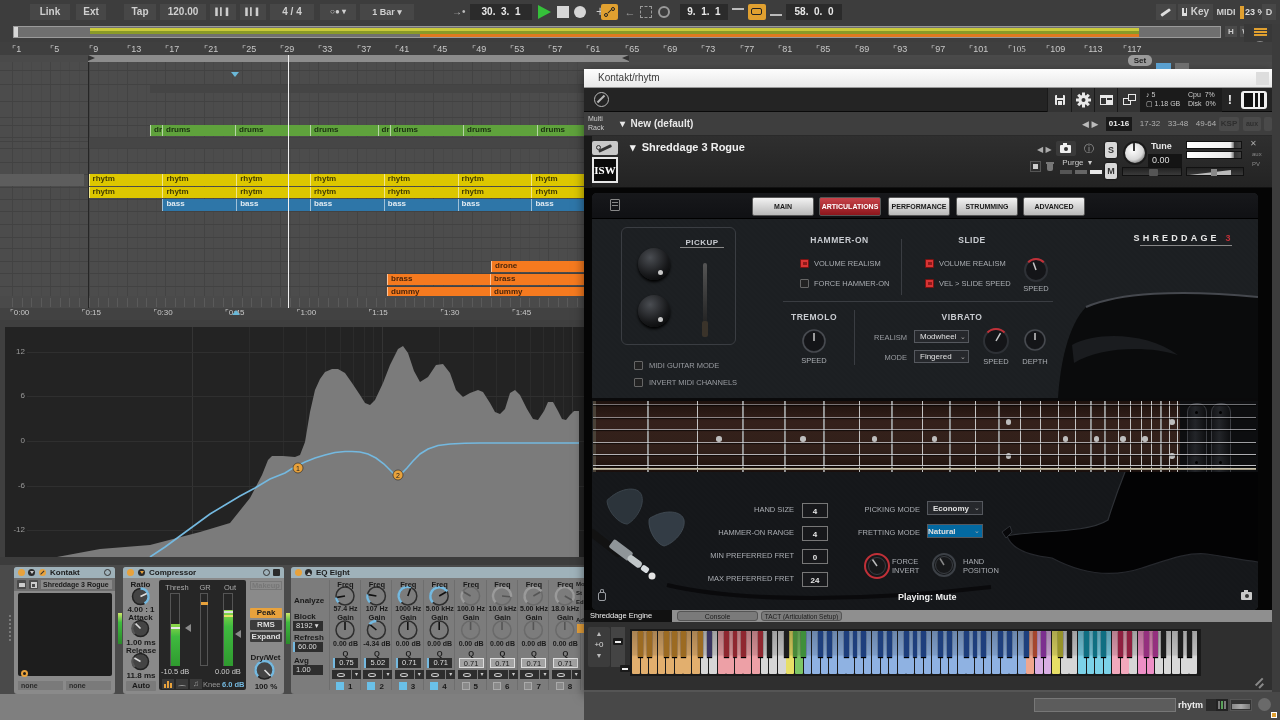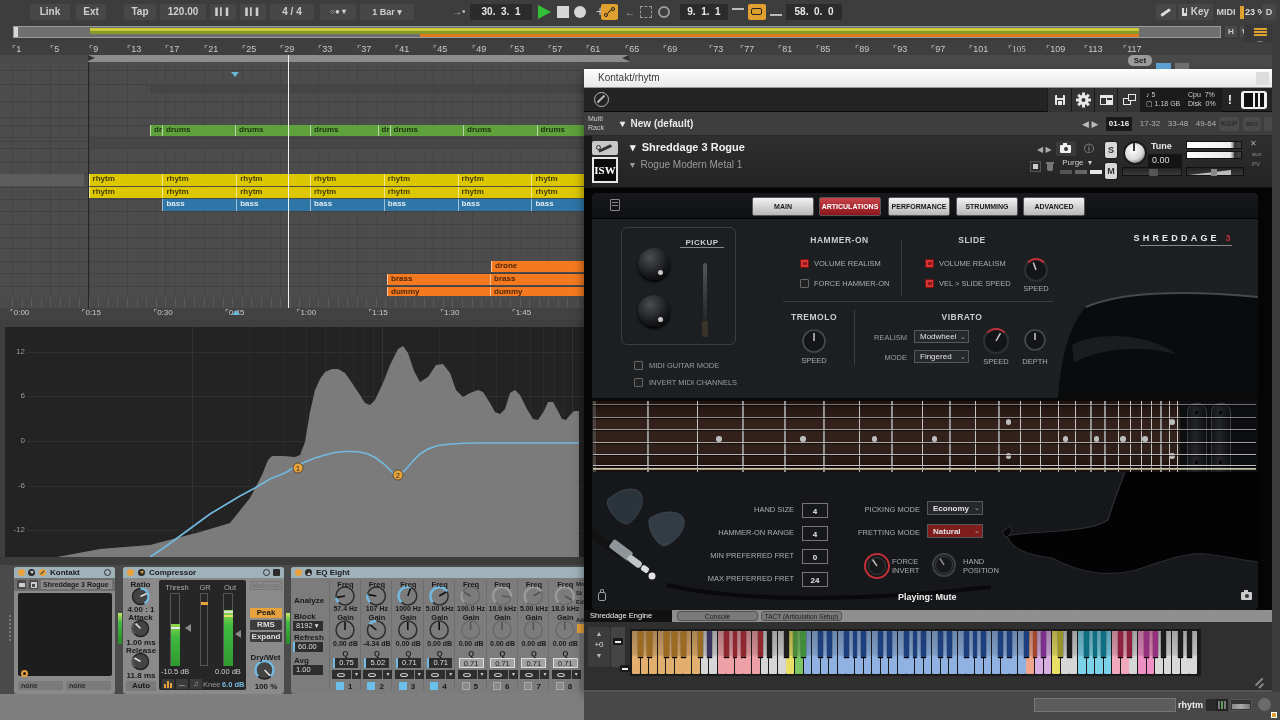--- a/index.html
+++ b/index.html
@@ -83,21 +83,21 @@
     <div style="position:absolute;left:318px;top:2px;width:34px;height:10px;color:#c8c8c8;font-size:9px;">⌜33</div>
     <div style="position:absolute;left:357px;top:2px;width:34px;height:10px;color:#c8c8c8;font-size:9px;">⌜37</div>
     <div style="position:absolute;left:395px;top:2px;width:34px;height:10px;color:#c8c8c8;font-size:9px;">⌜41</div>
     <div style="position:absolute;left:433px;top:2px;width:34px;height:10px;color:#c8c8c8;font-size:9px;">⌜45</div>
     <div style="position:absolute;left:472px;top:2px;width:34px;height:10px;color:#c8c8c8;font-size:9px;">⌜49</div>
     <div style="position:absolute;left:510px;top:2px;width:34px;height:10px;color:#c8c8c8;font-size:9px;">⌜53</div>
     <div style="position:absolute;left:548px;top:2px;width:34px;height:10px;color:#c8c8c8;font-size:9px;">⌜57</div>
     <div style="position:absolute;left:586px;top:2px;width:34px;height:10px;color:#c8c8c8;font-size:9px;">⌜61</div>
     <div style="position:absolute;left:625px;top:2px;width:34px;height:10px;color:#c8c8c8;font-size:9px;">⌜65</div>
     <div style="position:absolute;left:663px;top:2px;width:34px;height:10px;color:#c8c8c8;font-size:9px;">⌜69</div>
-    <div style="position:absolute;left:701px;top:2px;width:34px;height:10px;color:#c8c8c8;font-size:9px;margin-left:8px;">⌜73</div>
+    <div style="position:absolute;left:701px;top:2px;width:34px;height:10px;color:#c8c8c8;font-size:9px;">⌜73</div>
     <div style="position:absolute;left:740px;top:2px;width:34px;height:10px;color:#c8c8c8;font-size:9px;">⌜77</div>
     <div style="position:absolute;left:778px;top:2px;width:34px;height:10px;color:#c8c8c8;font-size:9px;">⌜81</div>
     <div style="position:absolute;left:816px;top:2px;width:34px;height:10px;color:#c8c8c8;font-size:9px;">⌜85</div>
     <div style="position:absolute;left:855px;top:2px;width:34px;height:10px;color:#c8c8c8;font-size:9px;">⌜89</div>
     <div style="position:absolute;left:893px;top:2px;width:34px;height:10px;color:#c8c8c8;font-size:9px;">⌜93</div>
     <div style="position:absolute;left:931px;top:2px;width:34px;height:10px;color:#c8c8c8;font-size:9px;">⌜97</div>
     <div style="position:absolute;left:969px;top:2px;width:34px;height:10px;color:#c8c8c8;font-size:9px;">⌜101</div>
     <div style="position:absolute;left:1008px;top:2px;width:34px;height:10px;color:#c8c8c8;font-size:9px;font-family:Liberation Serif, serif;">⌜105</div>
     <div style="position:absolute;left:1046px;top:2px;width:34px;height:10px;color:#c8c8c8;font-size:9px;">⌜109</div>
     <div style="position:absolute;left:1084px;top:2px;width:34px;height:10px;color:#c8c8c8;font-size:9px;">⌜113</div>
@@ -736,21 +736,20 @@
     <div style="position:absolute;left:659px;top:48px;width:18px;height:14px;background:#4a4a4a;color:#2e2e2e;font-size:7px;font-weight:bold;text-align:center;line-height:14px;border-radius:2px;">aux</div>
     <div style="position:absolute;left:680px;top:48px;width:8px;height:14px;background:#4a4a4a;border-radius:2px;"></div>
     <div style="position:absolute;left:0px;top:67px;width:688px;height:52px;background:linear-gradient(#2f2f2f,#232323);border-bottom:1px solid #111;"></div>
     <div style="position:absolute;left:0px;top:67px;width:8px;height:52px;background:#191919;"></div>
     <div style="position:absolute;left:8px;top:72px;width:26px;height:14px;background:#c8c8c8;border-radius:2px;">
       <div style="position:absolute;left:6px;top:6px;width:14px;height:2.5px;background:#333;transform:rotate(-25deg);border-radius:1px;"></div>
       <div style="position:absolute;left:4px;top:4px;width:5px;height:5px;border:1.5px solid #333;border-radius:50%;"></div>
     </div>
     <div style="position:absolute;left:8px;top:88px;width:26px;height:26px;background:#0a0a0a;border:2px solid #e8e8e8;color:#fff;font-size:11px;font-weight:bold;text-align:center;line-height:22px;font-family:'Liberation Serif',serif;">ISW</div>
     <div style="position:absolute;left:46px;top:72px;width:300px;height:15px;color:#f0f0f0;font-size:11px;font-weight:bold;">▾&nbsp; Shreddage 3 Rogue</div>
-    <div style="position:absolute;left:46px;top:90px;width:300px;height:14px;color:#9a9a9a;font-size:10px;">▾&nbsp; Rogue Modern Metal 1</div>
     <div style="position:absolute;left:453px;top:76px;width:30px;height:12px;color:#aaa;font-size:8px;">◀ ▶</div>
     <div style="position:absolute;left:446px;top:92px;width:11px;height:11px;background:#2e2e2e;border:1px solid #555;">
       <div style="position:absolute;left:2px;top:2px;width:5px;height:5px;background:#ccc;"></div>
     </div>
     <div style="position:absolute;left:461px;top:92px;width:11px;height:11px;">
       <div style="position:absolute;left:2px;top:3px;width:6px;height:7px;background:#777;border-radius:0 0 2px 2px;"></div>
       <div style="position:absolute;left:1px;top:1px;width:8px;height:1.5px;background:#777;"></div>
     </div>
     <div style="position:absolute;left:472px;top:72px;width:20px;height:15px;background:#3a3a3a;border-radius:2px;">
       <div style="position:absolute;left:4px;top:4px;width:11px;height:8px;background:#f0f0f0;border-radius:1px;">
@@ -943,21 +942,21 @@
       <div style="position:absolute;left:95px;top:335px;width:107px;height:9px;color:#aaadb2;font-size:7.5px;text-align:right;">HAMMER-ON RANGE</div>
       <div style="position:absolute;left:210px;top:333px;width:26px;height:15px;background:#17181b;border:1px solid #777;color:#e8e8e8;font-size:8px;font-weight:bold;text-align:center;line-height:15px;">4</div>
       <div style="position:absolute;left:95px;top:358px;width:107px;height:9px;color:#aaadb2;font-size:7.5px;text-align:right;">MIN PREFERRED FRET</div>
       <div style="position:absolute;left:210px;top:356px;width:26px;height:15px;background:#17181b;border:1px solid #777;color:#e8e8e8;font-size:8px;font-weight:bold;text-align:center;line-height:15px;">0</div>
       <div style="position:absolute;left:95px;top:381px;width:107px;height:9px;color:#aaadb2;font-size:7.5px;text-align:right;">MAX PREFERRED FRET</div>
       <div style="position:absolute;left:210px;top:379px;width:26px;height:15px;background:#17181b;border:1px solid #777;color:#e8e8e8;font-size:8px;font-weight:bold;text-align:center;line-height:15px;">24</div>
       <div style="position:absolute;left:245px;top:312px;width:83px;height:9px;color:#aaadb2;font-size:7.5px;text-align:right;">PICKING MODE</div>
       <div style="position:absolute;left:335px;top:308px;width:56px;height:14px;background:#26282c;border:1px solid #55585e;color:#e0e0e0;font-size:8px;font-weight:bold;line-height:13px;padding-left:5px;">Economy</div>
       <div style="position:absolute;left:382px;top:311px;width:8px;height:8px;color:#aaa;font-size:7px;">⌄</div>
       <div style="position:absolute;left:245px;top:335px;width:83px;height:9px;color:#aaadb2;font-size:7.5px;text-align:right;">FRETTING MODE</div>
-      <div style="position:absolute;left:335px;top:331px;width:56px;height:14px;background:#7f1d1d;border:1px solid #55585e;color:#e0e0e0;font-size:8px;font-weight:bold;line-height:13px;padding-left:5px;">Natural</div>
+      <div style="position:absolute;left:335px;top:331px;width:56px;height:14px;background:#0369a1;border:1px solid #55585e;color:#e0e0e0;font-size:8px;font-weight:bold;line-height:13px;">Natural</div>
       <div style="position:absolute;left:382px;top:334px;width:8px;height:8px;color:#aaa;font-size:7px;">⌄</div>
       <svg width="140" height="40" style="position:absolute;left:265px;top:353px;">
         <circle cx="20" cy="20" r="12" fill="none" stroke="#c03038" stroke-width="2"></circle>
         <circle cx="20" cy="20" r="8.5" fill="#17181a" stroke="#3a3d42" stroke-width="1"></circle>
         <line x1="20" y1="20" x2="15.5" y2="13.5" stroke="#bbb" stroke-width="1.5"></line>
         <circle cx="87" cy="19" r="11" fill="none" stroke="#3c4046" stroke-width="2"></circle>
         <circle cx="87" cy="19" r="8.5" fill="#17181a" stroke="#3a3d42" stroke-width="1"></circle>
         <line x1="87" y1="19" x2="83" y2="12.5" stroke="#888" stroke-width="1.5"></line>
       </svg>
       <div style="position:absolute;left:300px;top:364px;width:40px;height:9px;color:#aaadb2;font-size:7.5px;">FORCE</div>

